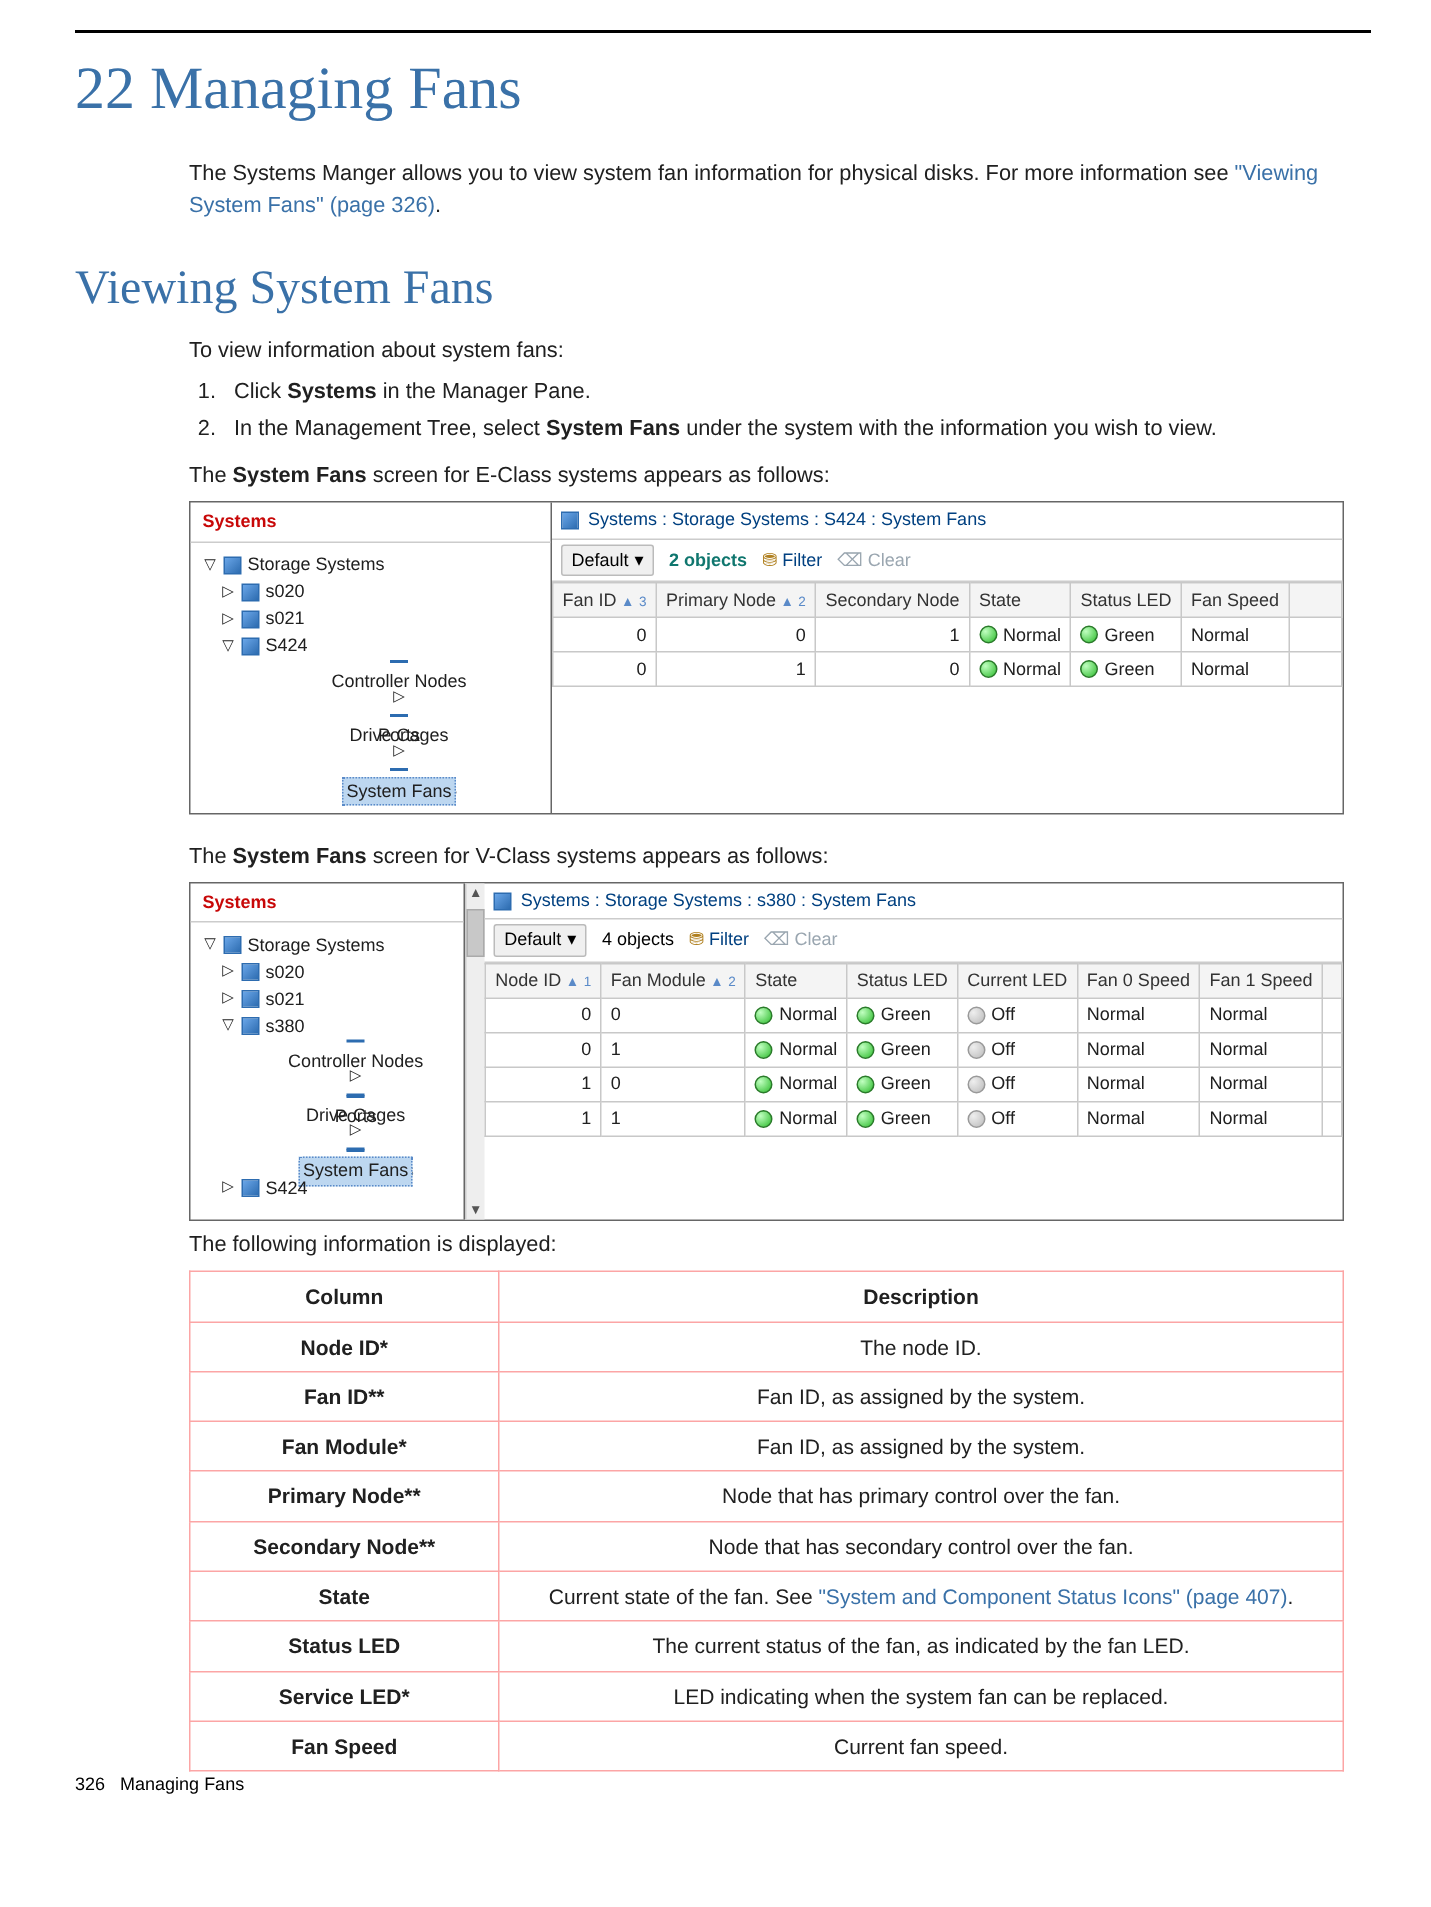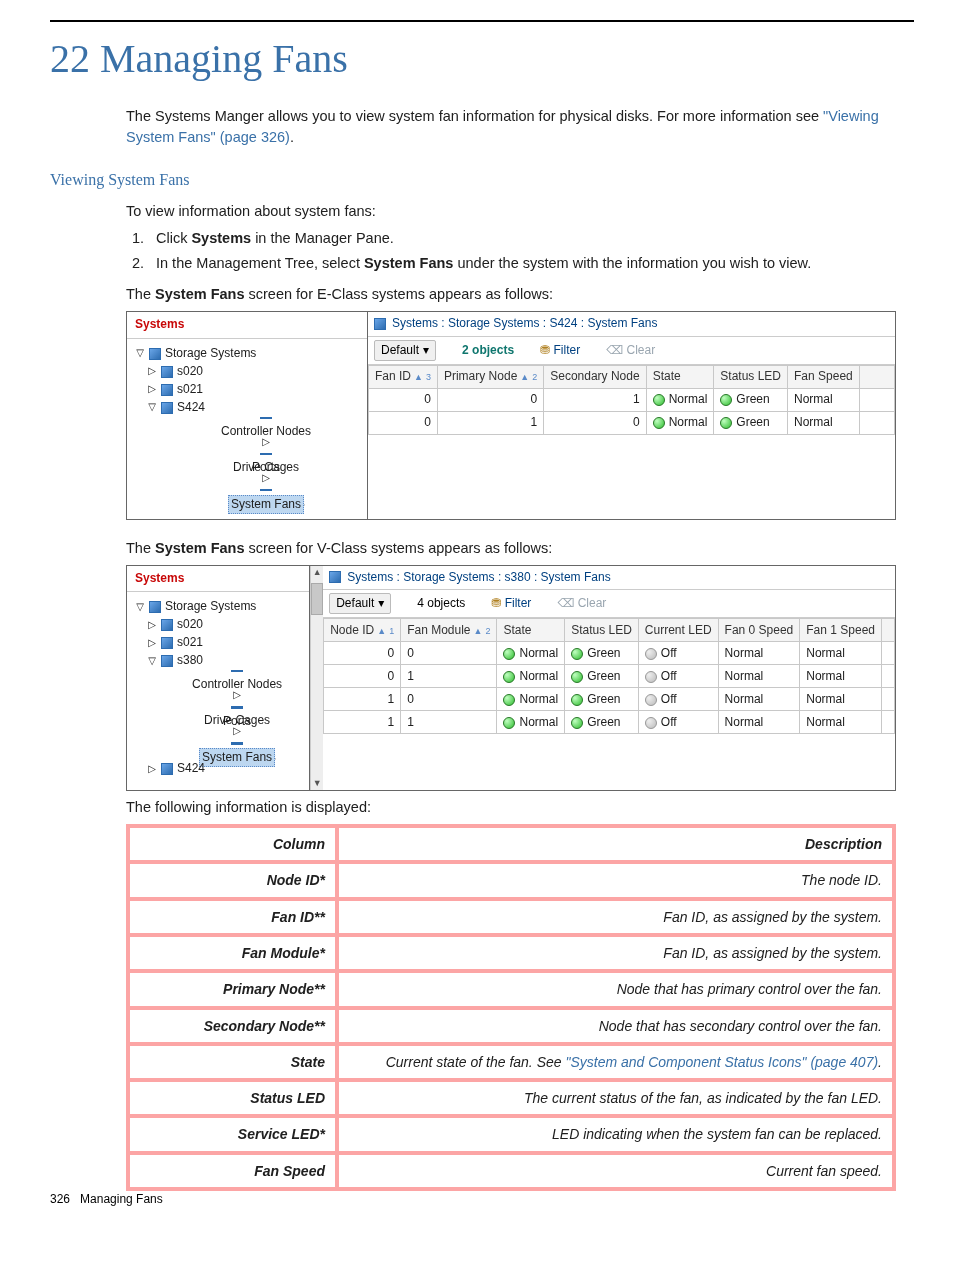--- a/index.html
+++ b/index.html
@@ -19,21 +19,21 @@
   h1 {
     font-family: Georgia, 'Times New Roman', serif;
     font-weight: normal;
     font-size: 40px;
     color: #3a71a8;
     margin: 8px 0 18px 0;
   }
   h2 {
     font-family: Georgia, 'Times New Roman', serif;
     font-weight: normal;
-    font-size: 16px;
+    font-size: 32px;
     color: #3a71a8;
     margin: 20px 0 10px 0;
   }
   .body-text { margin-left: 76px; }
   .body-text p { margin: 6px 0; }
   .link { color: #3a71a8; }
   ol { margin: 6px 0 10px 0; padding-left: 22px; }
   ol li { margin-bottom: 4px; padding-left: 8px; }
   b { font-weight: bold; }
 
@@ -64,21 +64,21 @@
   }
   .tree-row.sel span.lbl { background: #bdd7f0; border:1px dotted #5a8ac8; padding:0 2px; }
   .lbl { }
 
   .main-pane { flex: 1; font-size: 12px; }
   .main-head {
     display:flex; align-items:center; gap:6px;
     padding:3px 6px; border-bottom: 1px solid #ccc; color:#004080;
   }
   .toolbar {
-    display:flex; align-items:center; gap:26px;
+    display:flex; align-items:center; gap:10px;
     padding:3px 6px; border-bottom:1px solid #ccc; color:#004080;
   }
   .btn {
     background:#f0f0f0; border:1px solid #bbb; padding:1px 6px; border-radius:2px;
     display:inline-flex; align-items:center; gap:4px; color:#000;
   }
   .muted { color:#9aa6b0; }
 
   table.grid { width:100%; border-collapse:collapse; }
   table.grid th, table.grid td {
@@ -101,23 +101,22 @@
   .scroller .arrow { font-size:9px; color:#555; }
   .scroller .thumb { width:10px; height:30px; background:#c8c8c8; border:1px solid #aaa; margin-top:4px; }
 
   
   table.info {
     margin-left: 76px;
     border-collapse: collapse;
     width: 770px;
   }
   table.info th, table.info td {
-    border:4px solid #fca5a5; padding:6px 10px; text-align:right; vertical-align:top;
+    border:1px solid #fca5a5; padding:6px 10px; text-align:center; vertical-align:top;
     font-size:14px;
-    font-style:italic;
   }
   table.info th { font-weight:bold; }
 
   .footer { font-size:12px; color:#000; }
 
   .cube {
     display:inline-block; width:10px; height:10px;
     background:linear-gradient(135deg,#6aa6e8,#2d6cb0);
     border:1px solid #2d6cb0;
   }

